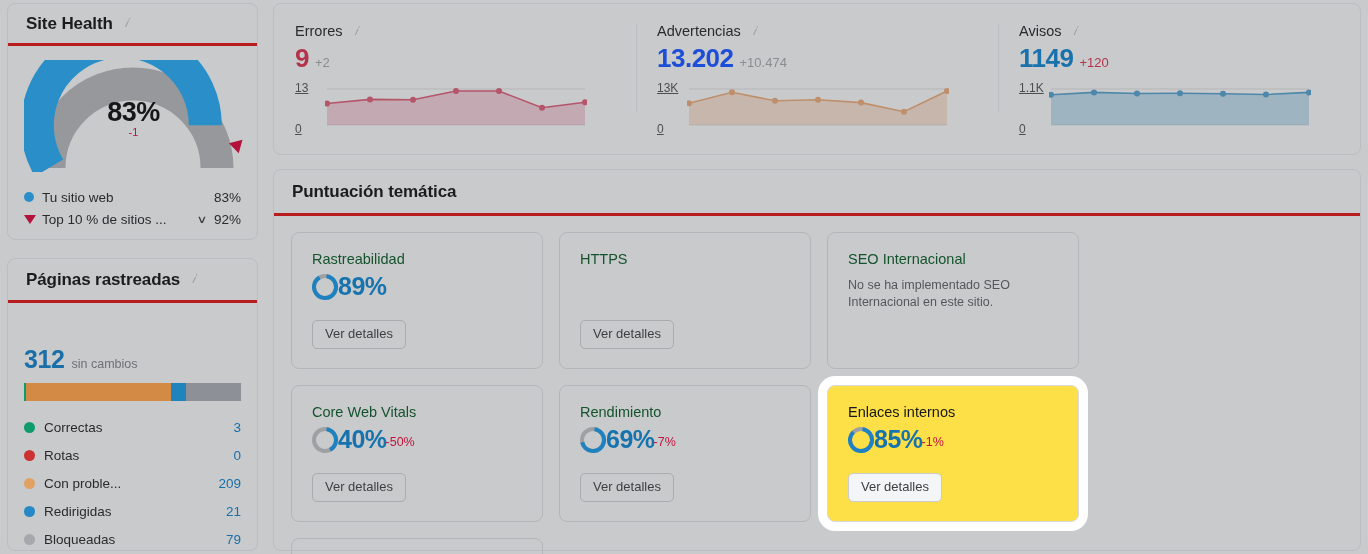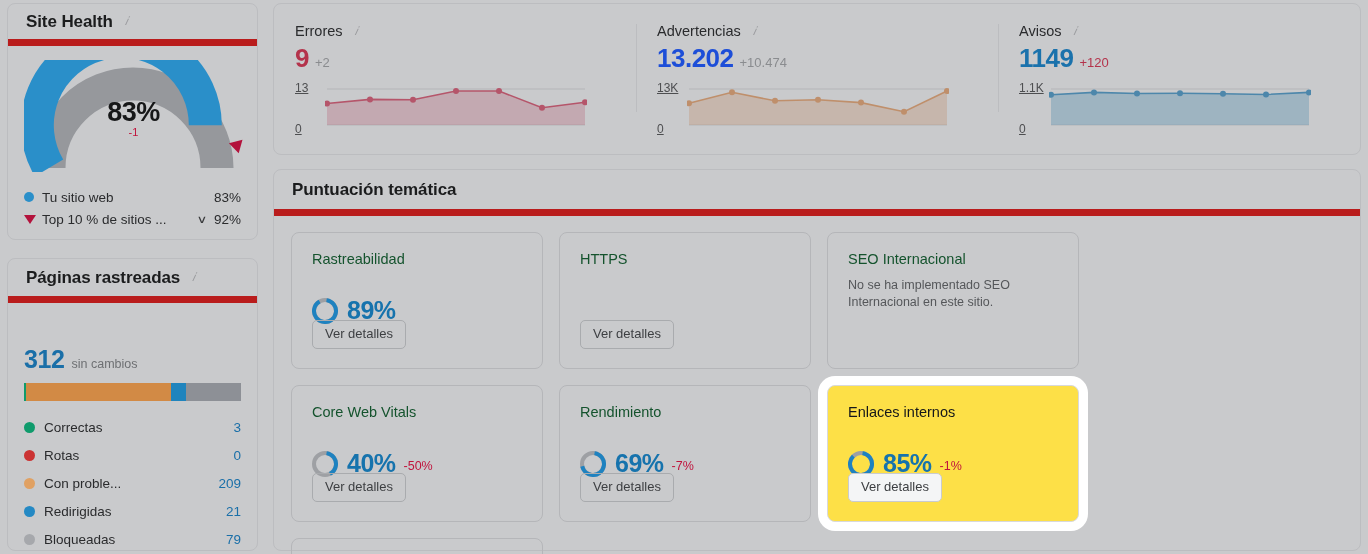--- a/index.html
+++ b/index.html
@@ -17,21 +17,21 @@
   }
 
   
   .panel {
     background: #c9cacc;
     border: 1px solid #bcbdc0;
     border-radius: 8px;
     box-sizing: border-box;
   }
   .panel-head {
-    border-bottom: 7px solid #b91c1c;
+    border-bottom: 3px solid #b91c1c;
     display: flex;
     align-items: center;
     gap: 7px;
     padding: 0 18px;
     box-sizing: border-box;
   }
   .panel-title {
     font-size: 17px;
     font-weight: bold;
     color: #1b1c1d;
@@ -258,22 +258,22 @@
   }
   .card-title {
     font-size: 14.5px;
     color: #14532d;
     line-height: 18px;
   }
   .card.highlight .card-title { color: #15171a; }
   .card-score {
     display: flex;
     align-items: center;
-    gap: 9px;
-    margin-top: 28px;
+    gap: 0;
+    margin-top: 4px;
   }
   .card-pct {
     font-size: 25px;
     font-weight: bold;
     color: #1673ad;
     letter-spacing: -0.5px;
   }
   .card-delta {
     font-size: 12.5px;
     color: #c0143c;

